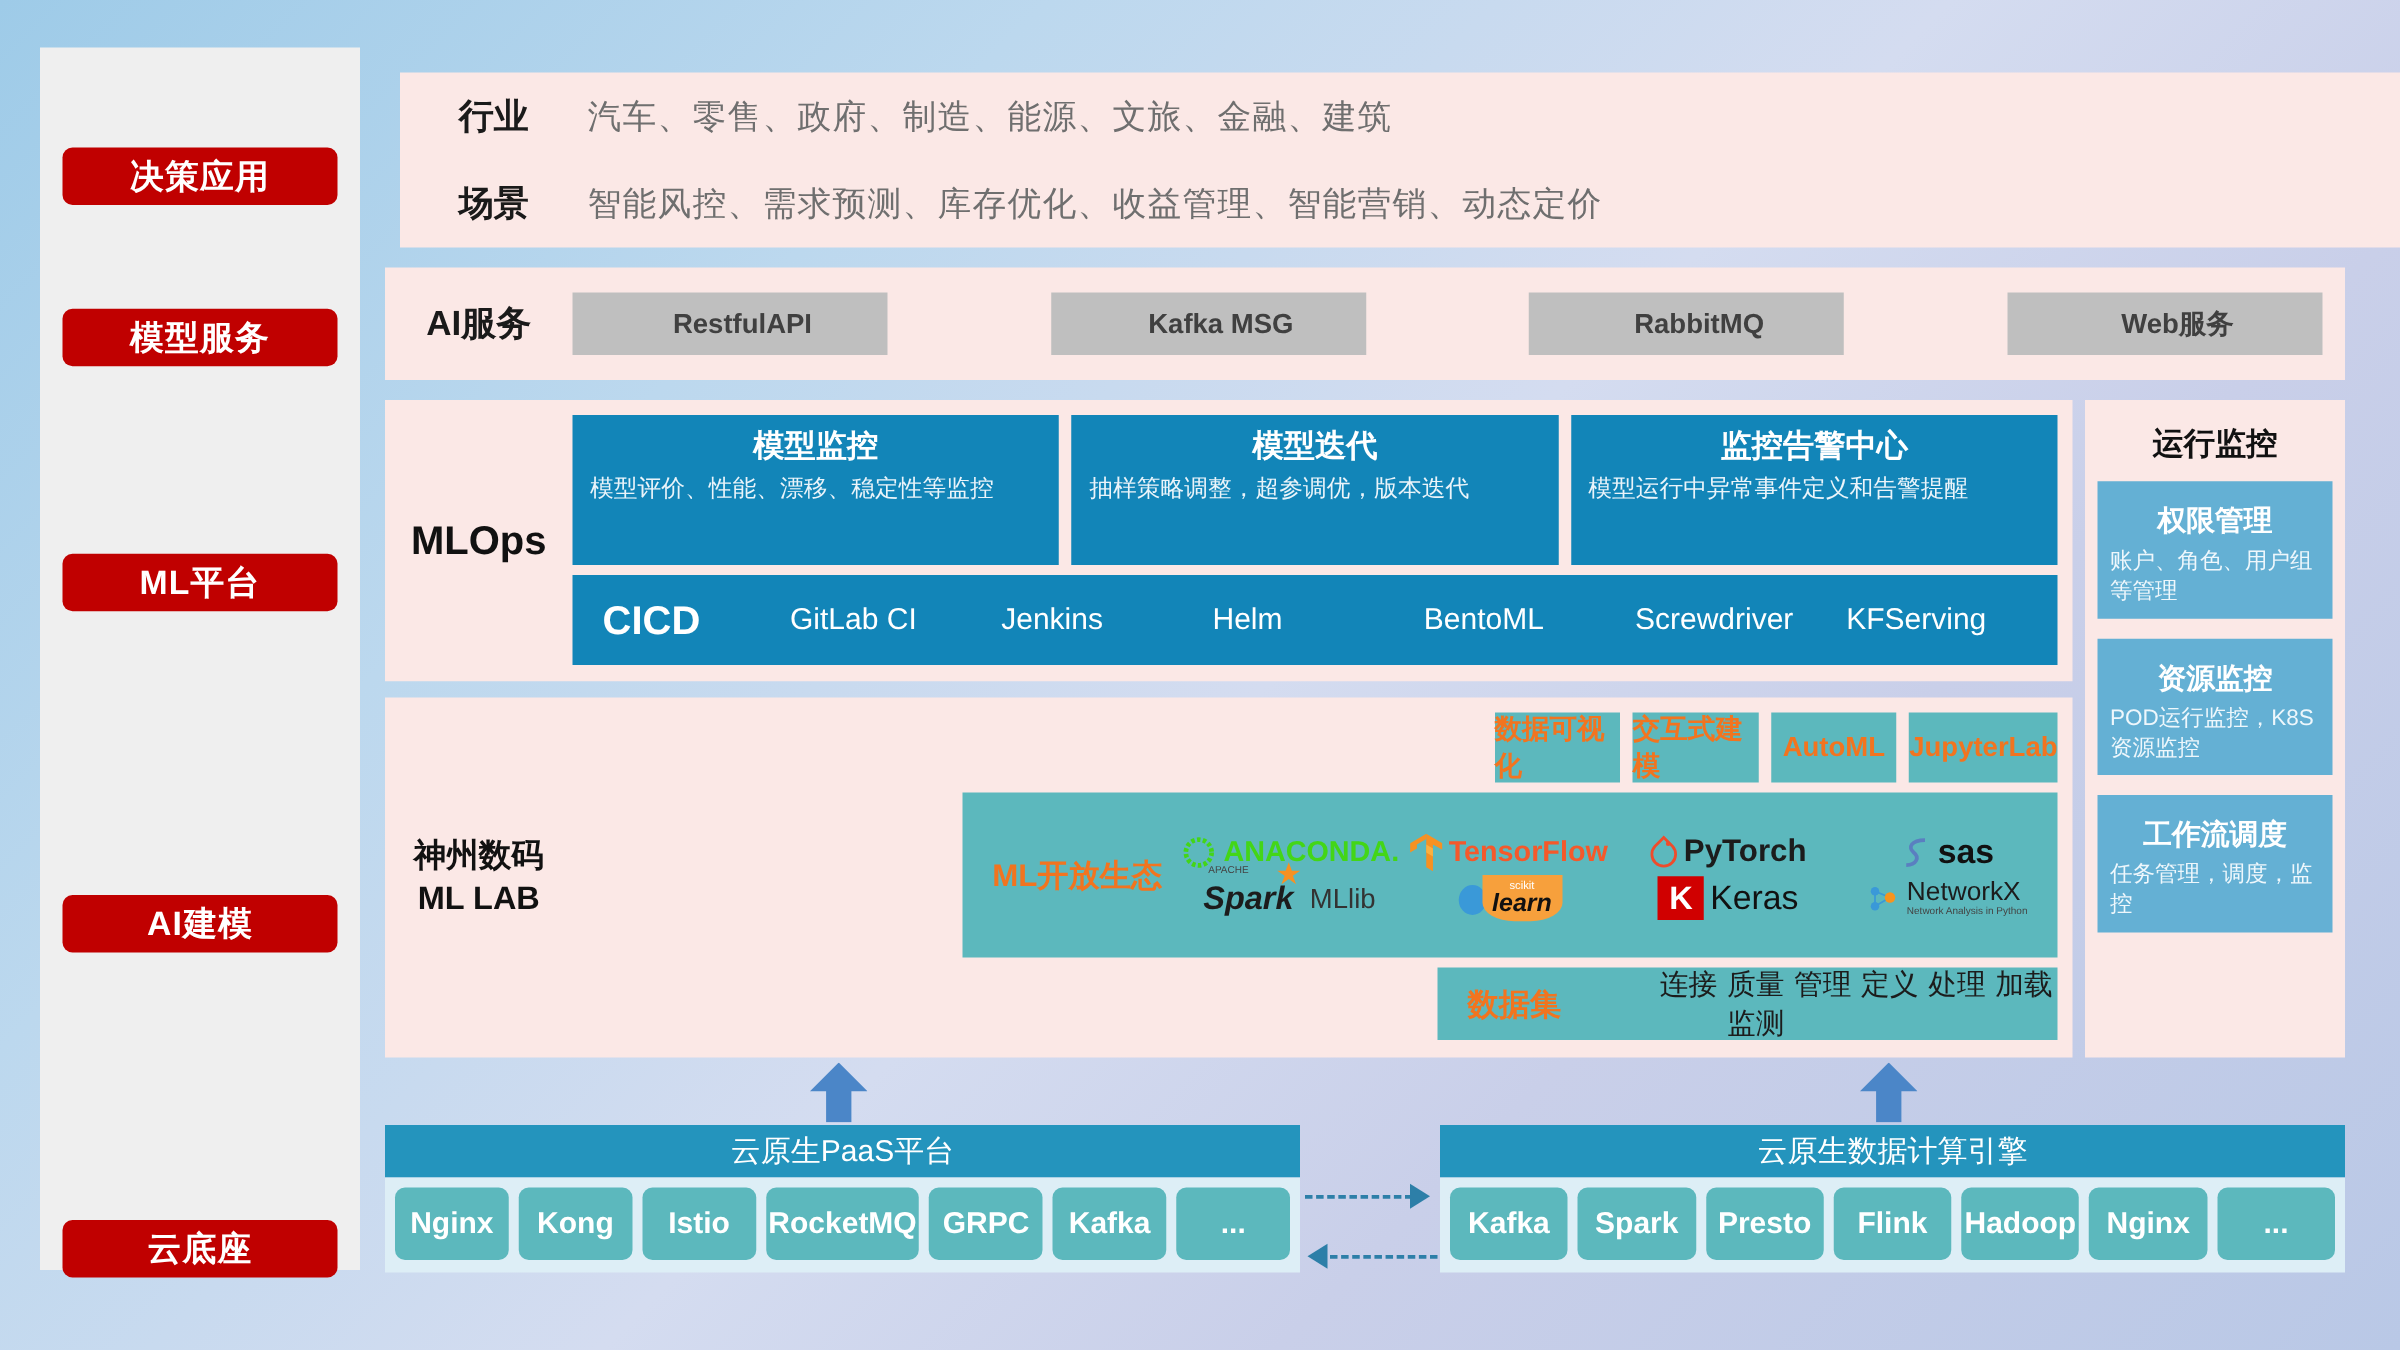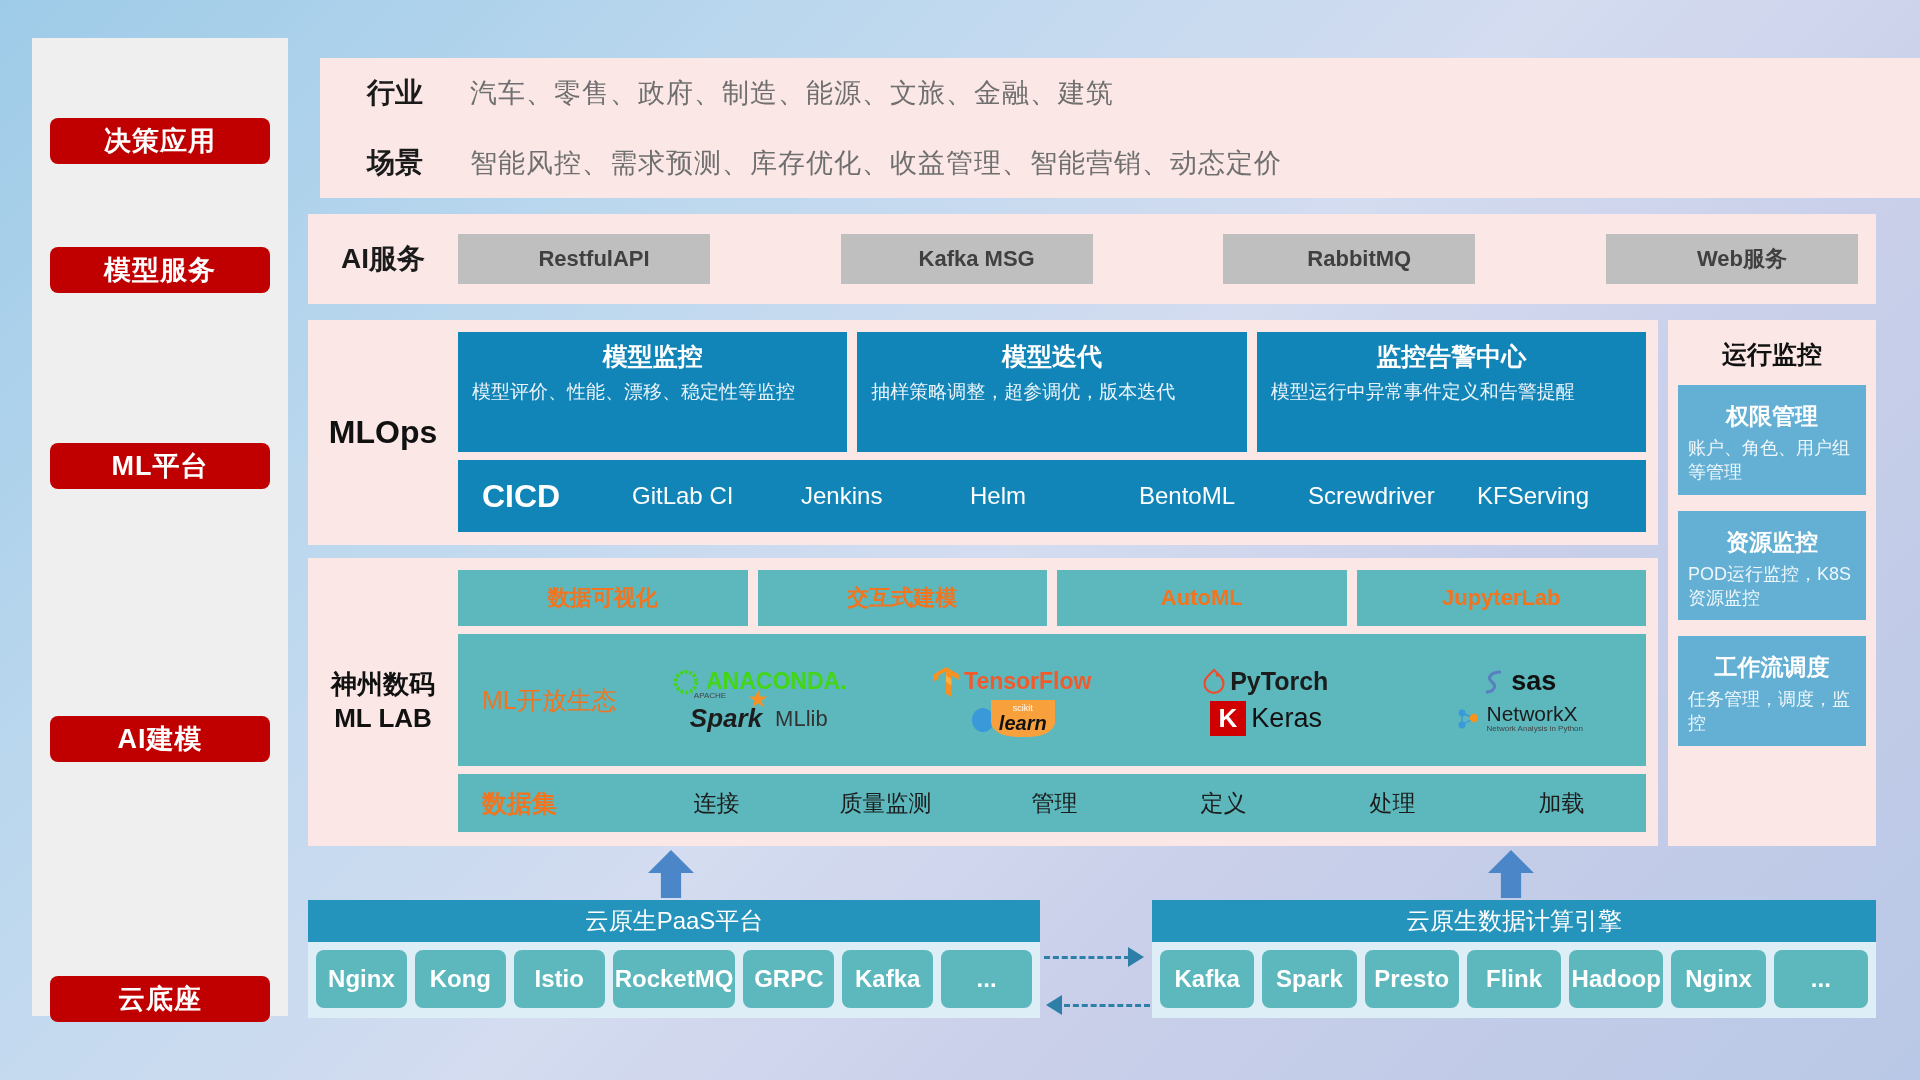--- a/index.html
+++ b/index.html
@@ -81,30 +81,30 @@
     word-break: break-all; padding-right: 10px;
   }
 
   
   #row-lab { left: 308px; top: 558px; width: 1350px; height: 288px; display: flex; }
   .lab-key {
     width: 150px; flex: 0 0 150px;
     display: flex; flex-direction: column; align-items: center; justify-content: center;
     font-size: 26px; font-weight: bold; color: #111; line-height: 1.3;
   }
-  .lab-right { flex: 1; padding: 12px 12px 12px 0; display: flex; flex-direction: column; gap: 8px; }
+  .lab-right { flex: 1; padding: 12px 12px 12px 0; display: flex; flex-direction: column; gap: 8px; align-items: flex-end; }
   .lab-tools { display: flex; gap: 10px; height: 56px; }
   .lab-tool {
     flex: 1; background: #5cb8bd; display: flex; align-items: center; justify-content: center;
     color: #f2741f; font-size: 22px; font-weight: bold;
   }
   .eco-band {
     background: #5cb8bd; height: 132px; display: flex; align-items: center; padding-left: 24px;
   }
-  .eco-label { width: 150px; flex: 0 0 150px; color: #f2741f; font-size: 25px; font-weight: normal; }
+  .eco-label { width: 150px; flex: 0 0 150px; color: #f2741f; font-size: 25px; font-weight: bold; }
   .eco-logos { flex: 1; display: grid; grid-template-columns: repeat(4, 1fr); grid-template-rows: 1fr 1fr; align-items: center; justify-items: center; }
   .dataset-bar {
     background: #5cb8bd; height: 58px; display: flex; align-items: center; padding-left: 24px; color: #222;
   }
   .dataset-title { width: 150px; flex: 0 0 150px; color: #f2741f; font-size: 25px; font-weight: bold; }
   .dataset-items { flex: 1; display: flex; }
   .dataset-item { flex: 1; font-size: 23px; text-align: center; color: #1c1c1c; }
 
   
   #col-mon { left: 1668px; top: 320px; width: 208px; height: 526px; padding: 12px 10px; }

